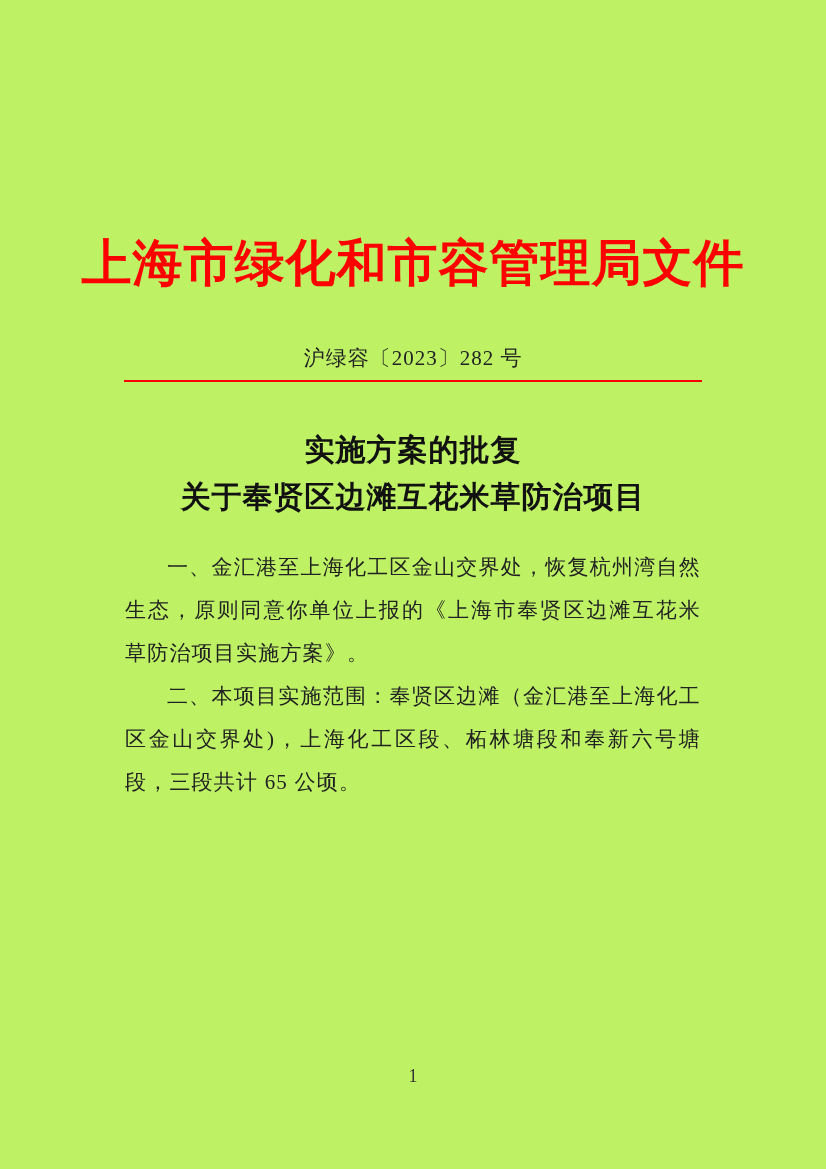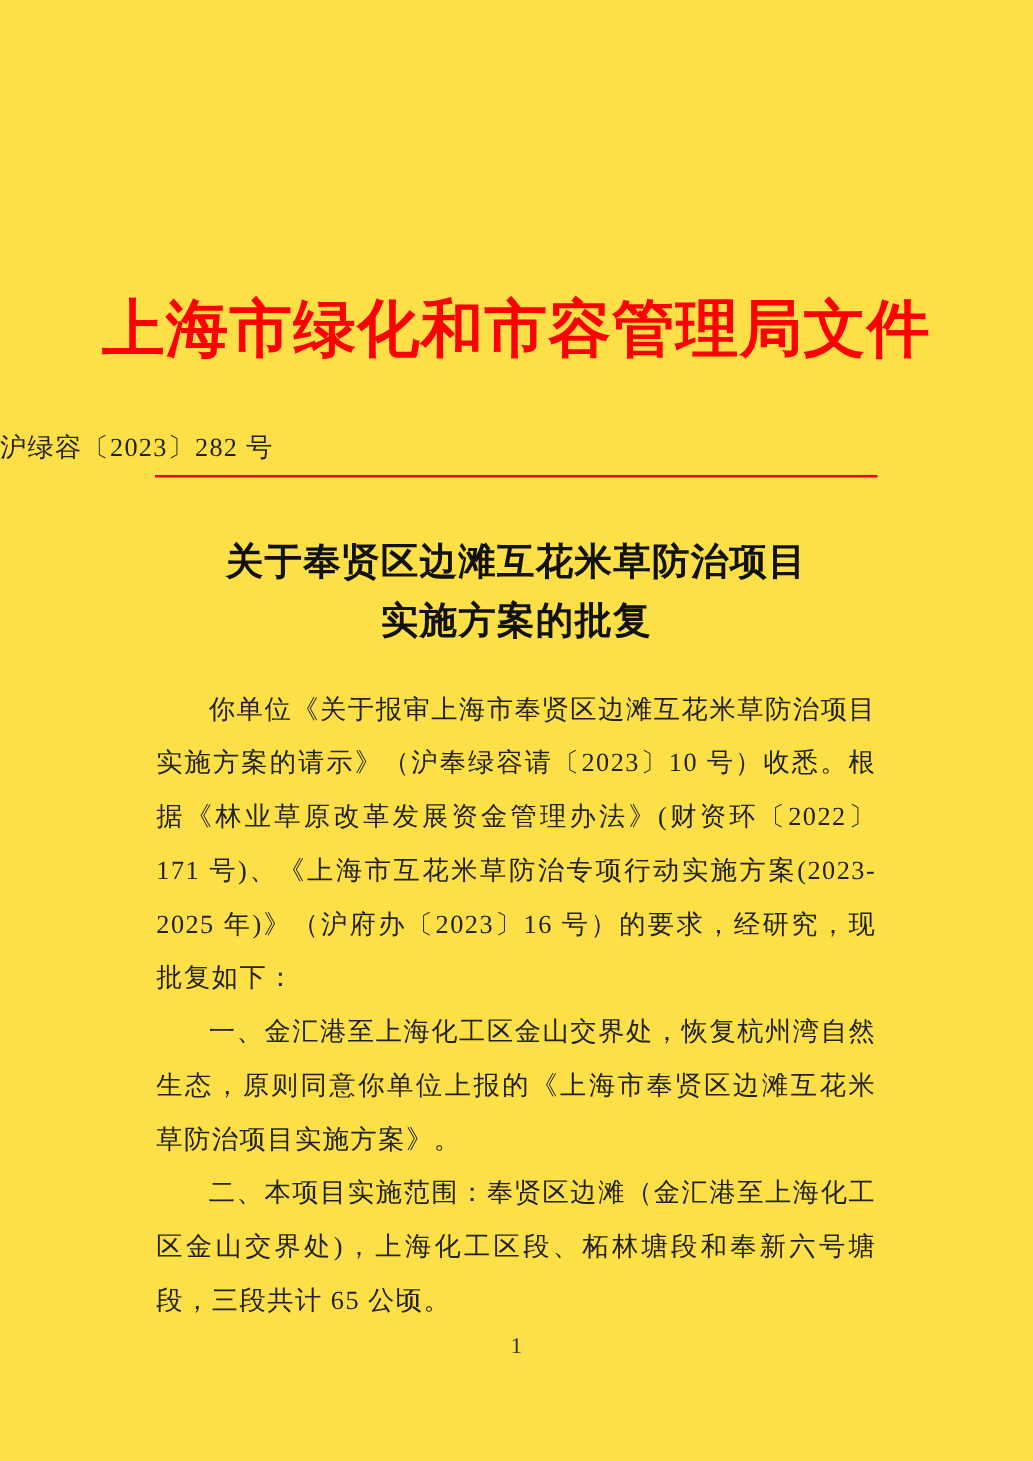--- a/index.html
+++ b/index.html
@@ -6,35 +6,36 @@
   html, body { background: #ffffff; }
   body {
     font-family: "Liberation Serif", "DejaVu Serif", serif;
     color: #1a1a1a;
   }
   .page {
     position: relative;
     width: 826px;
     height: 1169px;
     margin: 0 auto;
-    background: #fde047;
+    background: #bef264;
     overflow: hidden;
   }
   .header-title {
     padding-top: 236px;
     text-align: center;
     font-size: 50px;
     line-height: 54px;
     font-weight: bold;
     color: var(--header-red, #fe0000);
     letter-spacing: 1px;
     white-space: nowrap;
   }
   .doc-number {
     margin-top: 56px;
+    text-align: center;
     font-size: 21px;
     line-height: 24px;
     letter-spacing: 1px;
     color: #222;
   }
   .red-divider {
     width: 578px;
     height: 2px;
     margin: 10px auto 0 auto;
     background: var(--divider-red, #fb0000);
@@ -78,25 +79,24 @@
 
 <div class="page">
 
   <div class="header-title">上海市绿化和市容管理局文件</div>
 
   <div class="doc-number">沪绿容〔2023〕282 号</div>
 
   <div class="red-divider"></div>
 
   <div class="document-title">
+    <div>实施方案的批复</div>
     <div>关于奉贤区边滩互花米草防治项目</div>
-    <div>实施方案的批复</div>
   </div>
 
   <div class="body-text">
-    <div class="para">你单位《关于报审上海市奉贤区边滩互花米草防治项目实施方案的请示》（沪奉绿容请〔2023〕10 号）收悉。根据《林业草原改革发展资金管理办法》(财资环〔2022〕171 号)、《上海市互花米草防治专项行动实施方案(2023-2025 年)》（沪府办〔2023〕16 号）的要求，经研究，现批复如下：</div>
     <div class="para">一、金汇港至上海化工区金山交界处，恢复杭州湾自然生态，原则同意你单位上报的《上海市奉贤区边滩互花米草防治项目实施方案》。</div>
     <div class="para">二、本项目实施范围：奉贤区边滩（金汇港至上海化工区金山交界处)，上海化工区段、柘林塘段和奉新六号塘段，三段共计 65 公顷。</div>
   </div>
 
   <div class="page-number">1</div>
 
 </div>
 
 </body></html>

